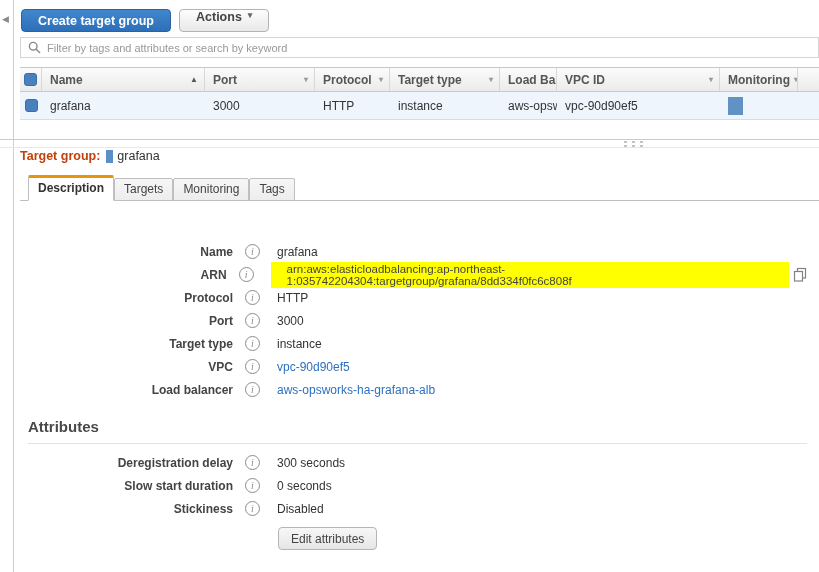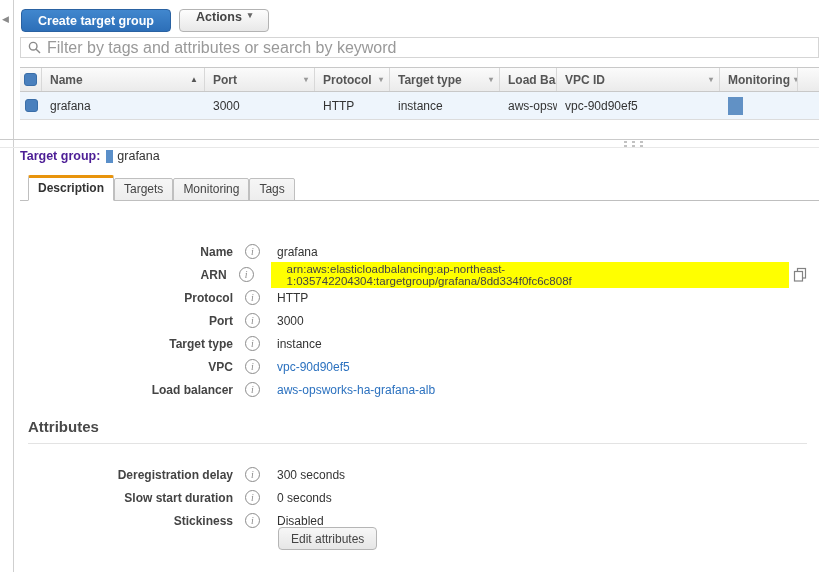--- a/index.html
+++ b/index.html
@@ -21,21 +21,21 @@
                  color:#fff; font-weight:bold; }
   .btn.default { background:linear-gradient(#fdfdfd,#e8e8e8); border:1px solid #b3b3b3;
                  color:#444; font-weight:bold; display:flex; gap:6px; }
   .btn .caret { font-size:9px; color:#666; }
 
   
   .searchbar { position:absolute; left:20px; top:37px; right:0; height:21px;
                border:1px solid #d5d5d5; background:#fff; display:flex; align-items:center;
                padding-left:7px; }
   .searchbar svg { flex:0 0 auto; }
-  .searchbar input { border:none; outline:none; flex:1; margin-left:6px; font-size:16px;
+  .searchbar input { border:none; outline:none; flex:1; margin-left:6px; font-size:11px;
                      font-family:"Liberation Sans", sans-serif; color:#333; background:transparent; }
   .searchbar input::placeholder { color:#999; }
 
   
   .tbl { position:absolute; left:20px; top:67px; right:0; }
   .thead { display:flex; height:25px; background:linear-gradient(#fbfbfb,#ebebeb);
            border-top:1px solid #c8c8c8; border-bottom:1px solid #c8c8c8; }
   .th { display:flex; align-items:center; justify-content:space-between;
         padding:0 6px 0 8px; border-right:1px solid #d8d8d8; font-size:12px;
         font-weight:bold; color:#555; overflow:hidden; white-space:nowrap; cursor:pointer; }
@@ -55,21 +55,21 @@
   
   .divider { position:absolute; left:0; right:0; top:139px; height:9px;
              border-top:1px solid #cbcbcb; border-bottom:1px solid #e8e8e8; cursor:row-resize; }
   .dots { position:absolute; left:624px; top:1px; width:26px; height:6px;
           display:flex; flex-wrap:wrap; gap:2px 5px; }
   .dots i { width:3px; height:2px; background:#c2c2c2; }
 
   
   .tg-header { position:absolute; left:20px; top:149px; font-size:12.5px; display:flex;
                align-items:center; }
-  .tg-label { font-weight:bold; color:#4c1d95; }
+  .tg-label { font-weight:bold; color:#c2410c; }
   .tg-chip { display:inline-block; width:7px; height:13px; background:#5a8fc9; margin:0 4px 0 6px; }
   .tg-value { color:#333; }
 
   
   .tabs { position:absolute; left:20px; right:0; top:176px; height:25px;
           display:flex; align-items:flex-end; border-bottom:1px solid #bfbfbf; }
   .tab { margin-bottom:-1px; height:23px; line-height:21px; padding:0 9px; font-size:12px;
          color:#444; background:linear-gradient(#f6f6f6,#ededed); border:1px solid #bfbfbf;
          border-radius:2px 2px 0 0; cursor:pointer; }
   .tab:first-child { margin-left:8px; }
@@ -90,21 +90,21 @@
   .fvalue.link { color:#2b71bf; cursor:pointer; }
   .fvalue .hl { background:#ffff00; font-size:11.5px; color:#444; padding:1px 16px; }
   .copy-ic { margin-left:4px; flex:0 0 auto; cursor:pointer; }
 
   .edit-btn { position:absolute; left:278px; top:527px; height:23px; padding:0 12px;
               font-size:12px; color:#444; background:linear-gradient(#f7f7f7,#e6e6e6);
               border:1px solid #b5b5b5; border-radius:4px; cursor:pointer;
               font-family:"Liberation Sans", sans-serif; }
 
   #p-basic-h{top:206px;} #p-basic-rows{top:240px;}
-  #p-attr-h{top:418px;}  #p-attr-rows{top:451px;margin-top:12px;}
+  #p-attr-h{top:418px;}  #p-attr-rows{top:451px;}
 </style>
 </head>
 <body>
 
 <div class="page">
 
   <div class="left-rail">
     <span class="collapse-arrow">◀</span>
   </div>
 

